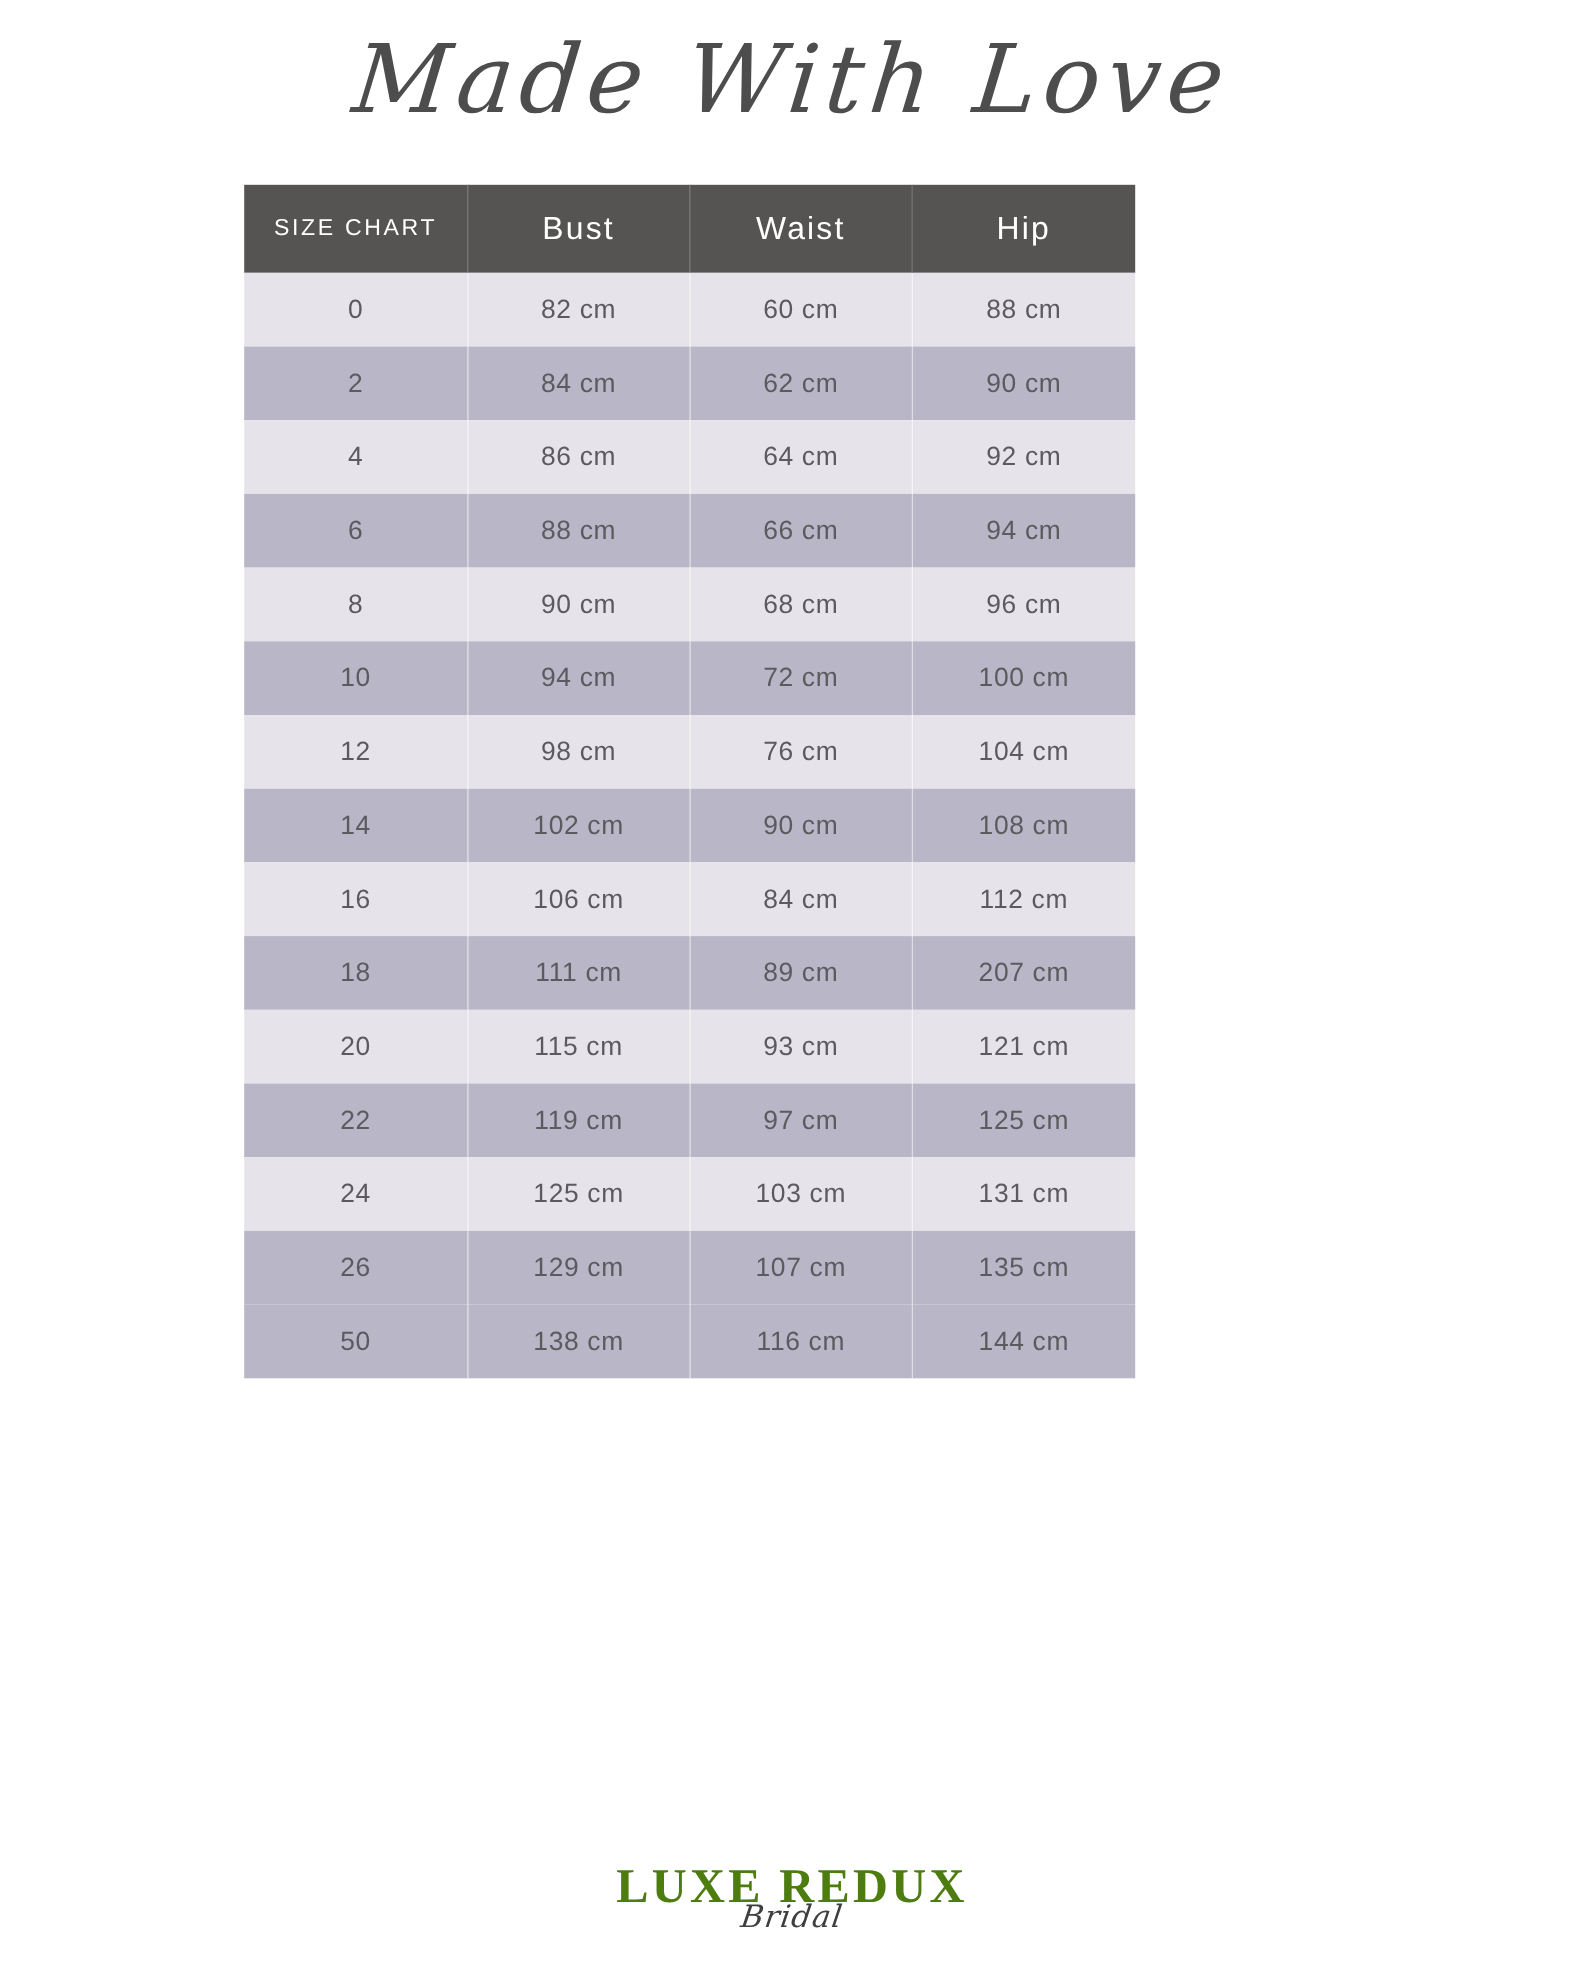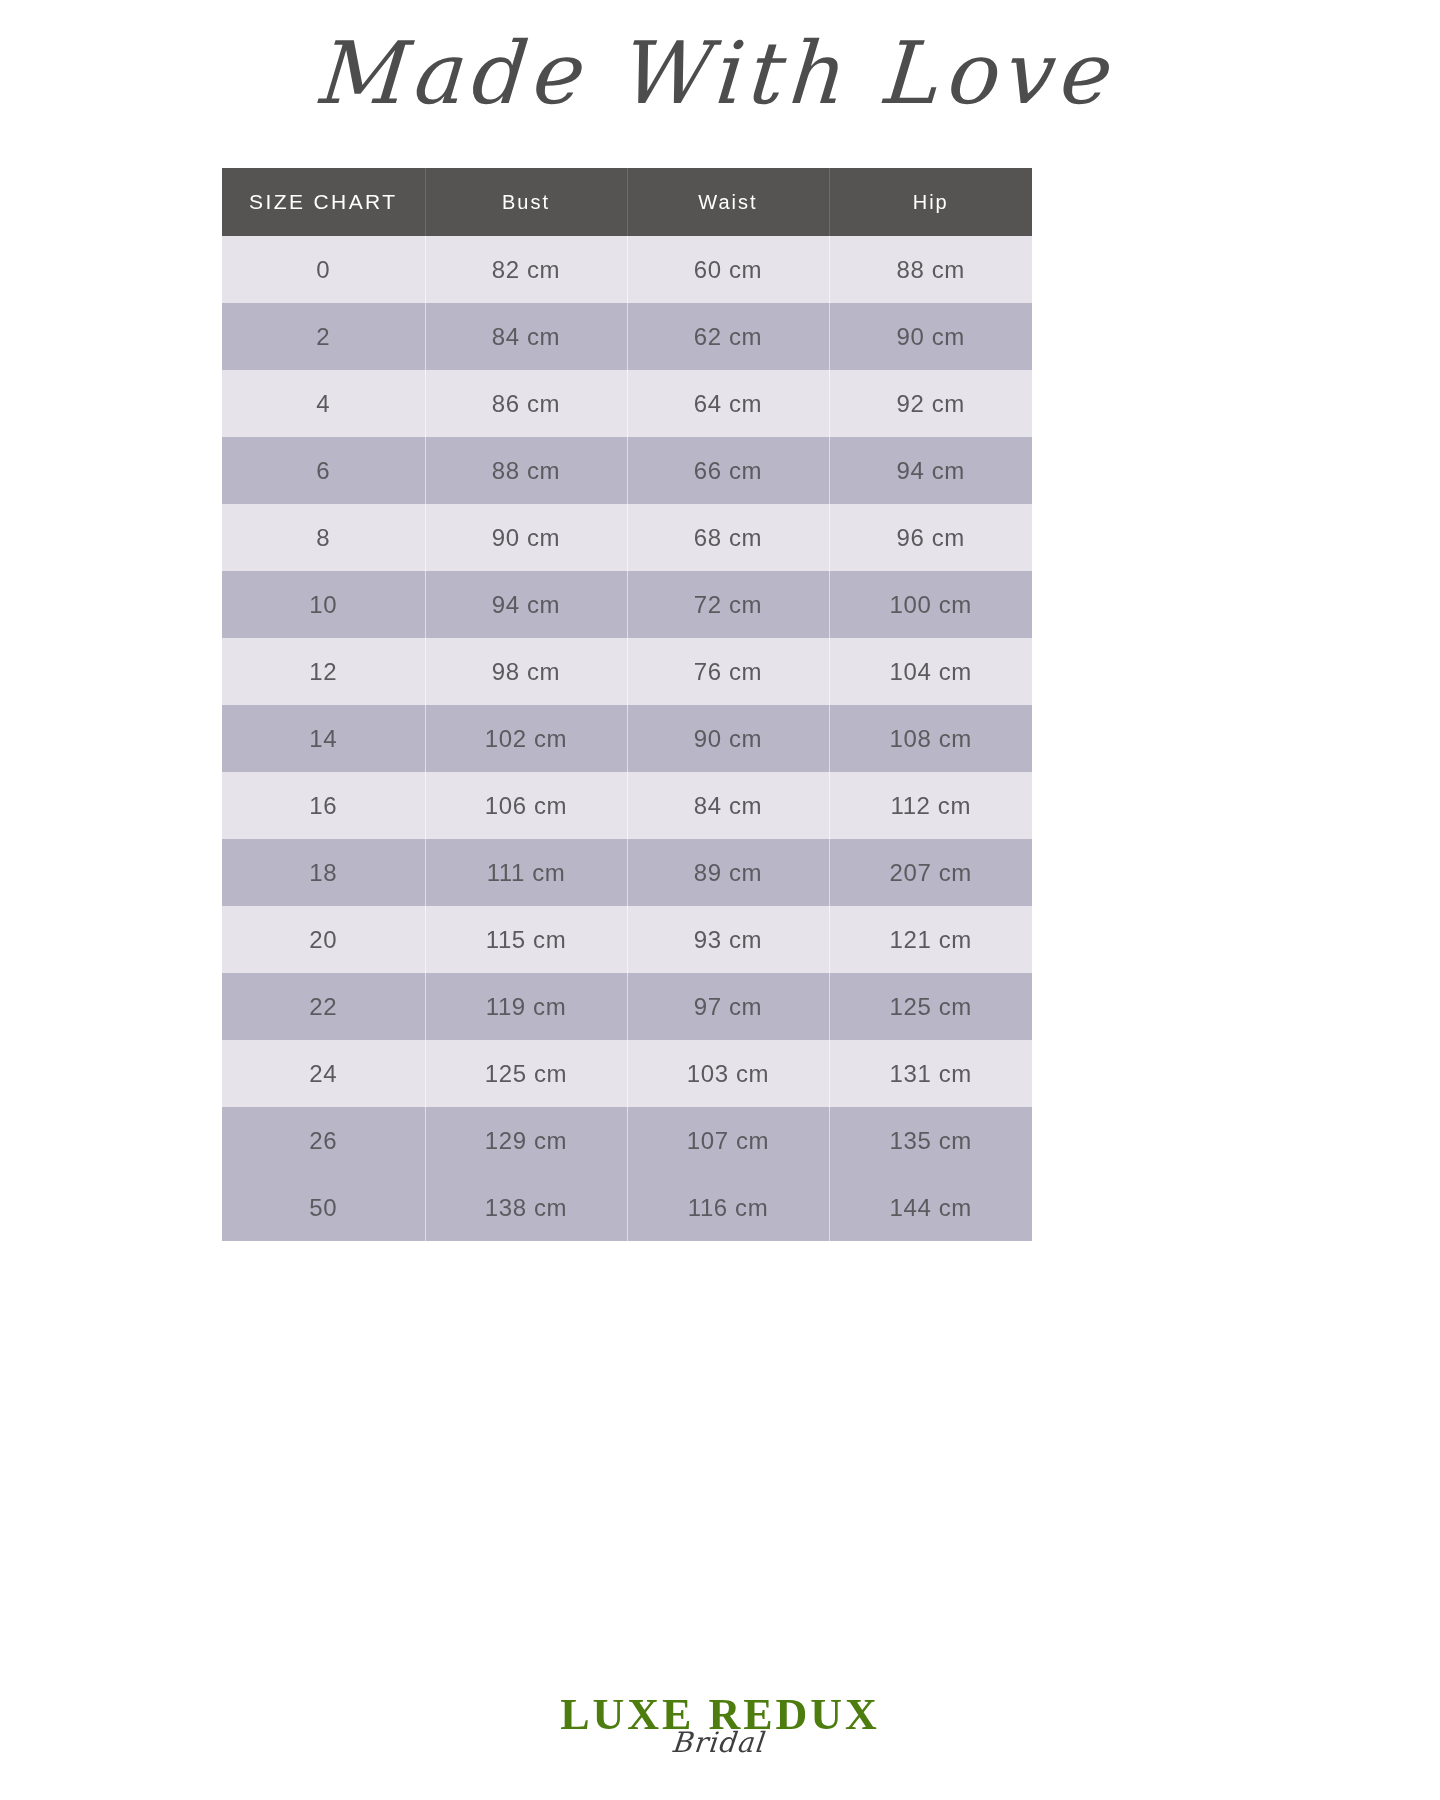--- a/index.html
+++ b/index.html
@@ -45,32 +45,32 @@
   }
   table.size-chart col.c-size { width:203px; }
   table.size-chart col.c-bust { width:202px; }
   table.size-chart col.c-waist{ width:202px; }
   table.size-chart col.c-hip  { width:203px; }
 
   thead th {
     background:#555453;
     color:#ffffff;
     font-weight:400;
-    height:68px;
+    height:80px;
     vertical-align:middle;
     text-align:center;
     border-right:1px solid #6d6c6b;
   }
   thead th:last-child { border-right:none; }
   th.th-size {
     font-size:21px;
     letter-spacing:2.4px;
   }
   th.th-meas {
-    font-size:20px;
+    font-size:29px;
     letter-spacing:2.0px;
   }
 
   tbody td {
     height:67px;
     vertical-align:middle;
     text-align:center;
     font-size:24px;
     letter-spacing:0.6px;
     color:#5b5b5f;

